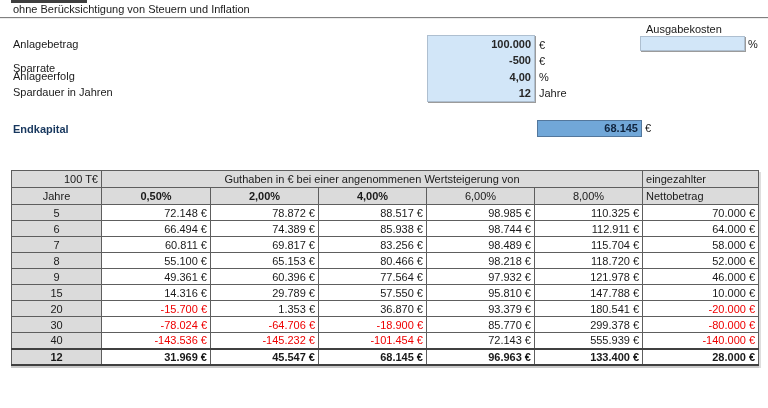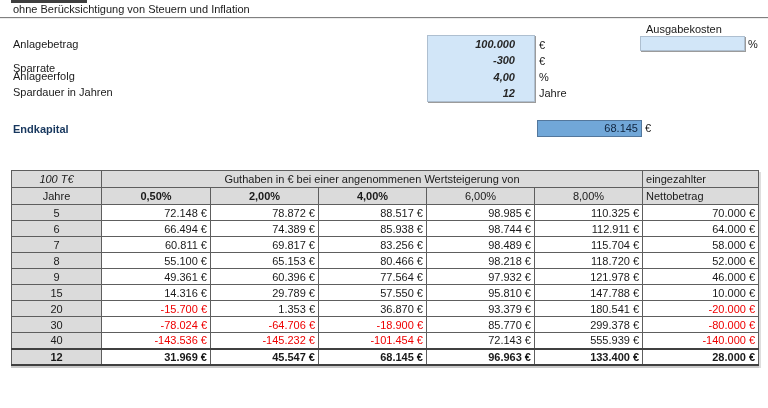--- a/index.html
+++ b/index.html
@@ -14,46 +14,46 @@
   .divider { left:0; top:17px; width:768px; height:2px;
     border-top:1px solid #808080; border-bottom:1px solid #ececec; }
 
   .field-label { left:13px; height:16px; line-height:16px; }
   .lbl-0 { top:36px; } .lbl-1 { top:52px;margin-top:8px; } .lbl-2 { top:68px; } .lbl-3 { top:84px; }
 
   .input-panel { left:427px; top:35px; width:108px; height:67px;
     background:#d2e6f8; border:1px solid #aebfd0;
     box-shadow:1px 1px 0 #9b9b9b; }
   .input-panel .row { height:16.4px; line-height:16.4px; text-align:right;
-    padding-right:19px; font-weight:bold; color:#262626;font-style:italic; }
+    padding-right:3px; font-weight:bold; color:#262626; }
 
   .unit { left:539px; height:16px; line-height:16px; }
   .unit-0 { top:37px; } .unit-1 { top:53px; } .unit-2 { top:69px; } .unit-3 { top:85px; }
 
   .ausg-label { left:646px; top:23px; height:13px; line-height:13px; }
   .ausg-input { left:640px; top:36px; width:105px; height:15px;
     background:#d2e6f8; border:1px solid #aebfd0; box-shadow:1px 1px 0 #9b9b9b;
     text-align:right; line-height:13px; padding-right:3px; font-weight:bold; }
   .ausg-unit { left:748px; top:37px; height:14px; line-height:14px; }
 
   .result-label { left:13px; top:122px; height:15px; line-height:15px;
     font-weight:bold; color:#17375e; }
   .result-box { left:537px; top:120px; width:105px; height:17px;
     background:#71a7d8; border:1px solid #53779c;
     text-align:right; line-height:15px; padding-right:3px;
-    font-weight:normal; color:#10243e;padding-left:30px; }
+    font-weight:bold; color:#10243e;padding-left:30px; }
   .result-unit { left:645px; top:121px; height:15px; line-height:15px; }
 
   table.calc { position:absolute; left:11px; top:170px; width:747px;
     table-layout:fixed; border-collapse:collapse;
     border:1px solid #404040; box-shadow:0 2px 0 #c9c9c9, 2px 2px 0 #dedede; }
   table.calc td, table.calc th { border:1px solid #5e5e5e; font-size:11px;
     font-weight:normal; padding:0 3px; overflow:hidden; white-space:nowrap; }
   table.calc thead td, table.calc thead th { background:#dbdbdb; height:17px; }
-  .hdr-corner { text-align:center; font-weight:bold;font-style:italic; }
+  .hdr-corner { text-align:right; font-weight:bold; }
   .hdr-merged { text-align:center; }
   .hdr-last { text-align:left; }
   .hdr-year { text-align:center; }
   .hdr-rate { text-align:center; }
   .hdr-rate.bold { font-weight:bold; }
   table.calc tbody td { height:16px; background:#fff; }
   td.year-cell { background:#dbdbdb !important; text-align:center; }
   td.value-cell { text-align:right; }
   td.bold { font-weight:bold; }
   td.neg { color:#ee0000; }
@@ -69,21 +69,21 @@
   <div class="abs subtitle">ohne Berücksichtigung von Steuern und Inflation</div>
   <div class="abs divider"></div>
 
   <div class="abs field-label lbl-0">Anlagebetrag</div>
   <div class="abs field-label lbl-1">Sparrate</div>
   <div class="abs field-label lbl-2">Anlageerfolg</div>
   <div class="abs field-label lbl-3">Spardauer in Jahren</div>
 
   <div class="abs input-panel">
     <div class="row">100.000</div>
-    <div class="row">-300</div>
+    <div class="row">-500</div>
     <div class="row">4,00</div>
     <div class="row">12</div>
   </div>
 
   <div class="abs unit unit-0">€</div>
   <div class="abs unit unit-1">€</div>
   <div class="abs unit unit-2">%</div>
   <div class="abs unit unit-3">Jahre</div>
 
   <div class="abs ausg-label">Ausgabekosten</div>

